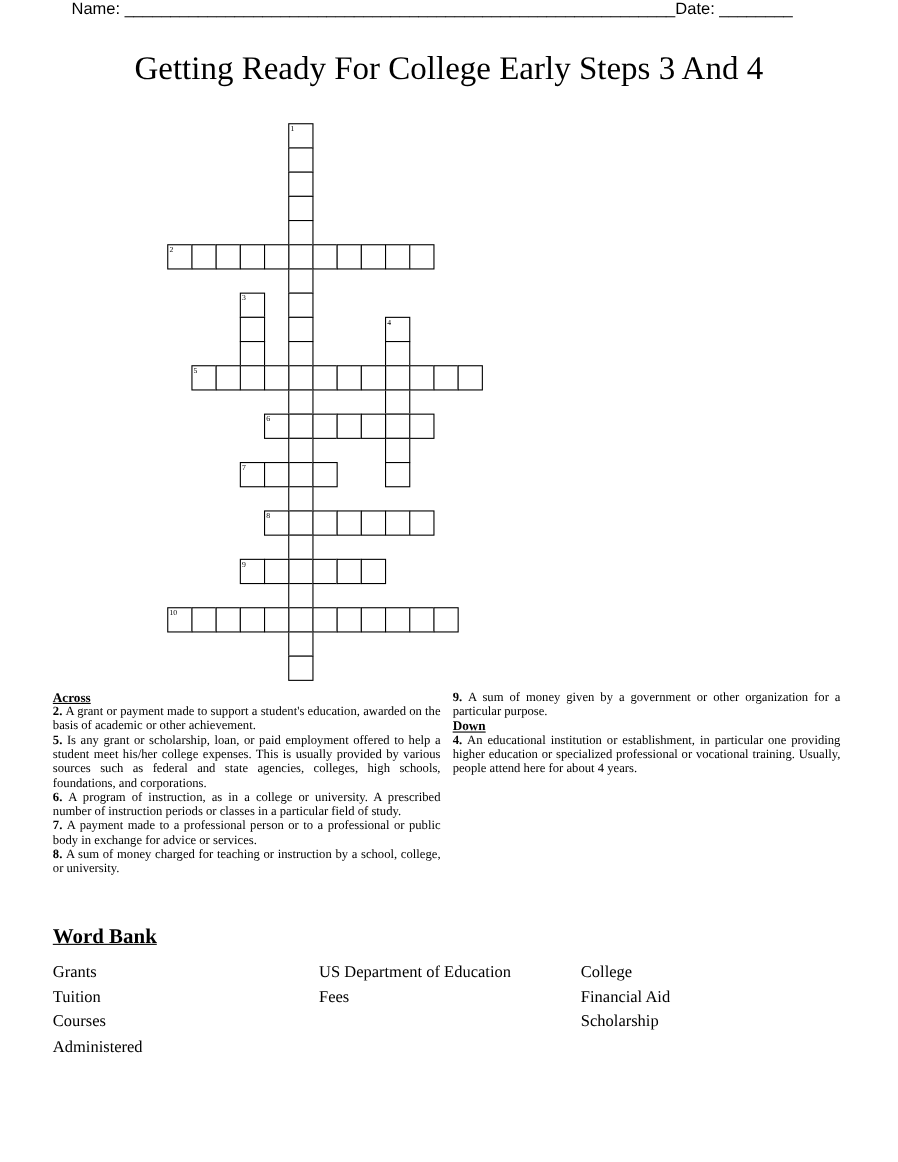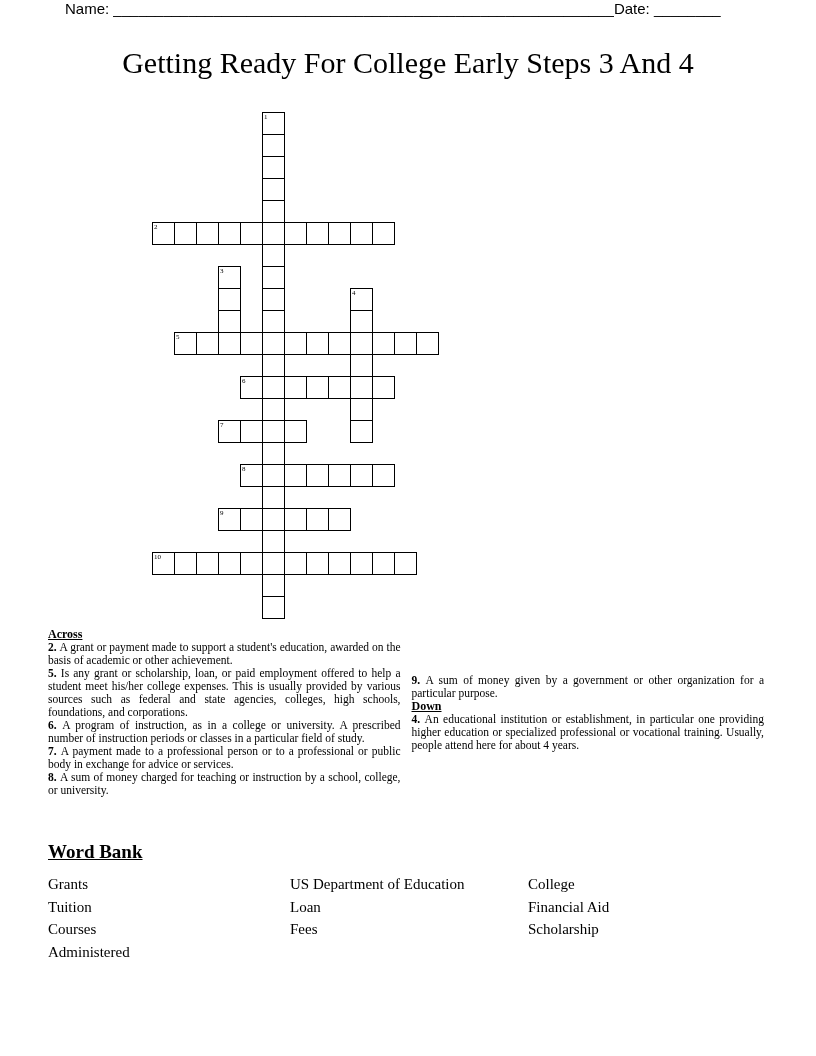--- a/index.html
+++ b/index.html
@@ -58,21 +58,20 @@
     line-height: 9px;
     font-family: "Liberation Serif", serif;
   }
   .clues {
     position: absolute;
     top: 628px;
     left: 48px;
     width: 716px;
     display: flex;
     gap: 11px;
-    align-items: center;
   }
   .clue-col {
     flex: 1;
     font-size: 11.5px;
     line-height: 13px;
     text-align: justify;
   }
   .clue-header {
     font-weight: bold;
     text-decoration: underline;
@@ -237,21 +236,20 @@
     <div class="wb-title">Word Bank</div>
     <div class="wb-cols" id="wordbank-cols">
         <div class="wb-col">
           <div class="wb-item">Grants</div>
           <div class="wb-item">Tuition</div>
           <div class="wb-item">Courses</div>
           <div class="wb-item">Administered</div>
         </div>
         <div class="wb-col">
           <div class="wb-item">US Department of Education</div>
-          <div class="wb-item">Loan</div>
           <div class="wb-item">Fees</div>
         </div>
         <div class="wb-col">
           <div class="wb-item">College</div>
           <div class="wb-item">Financial Aid</div>
           <div class="wb-item">Scholarship</div>
         </div>
       </div>
   </div>
 

